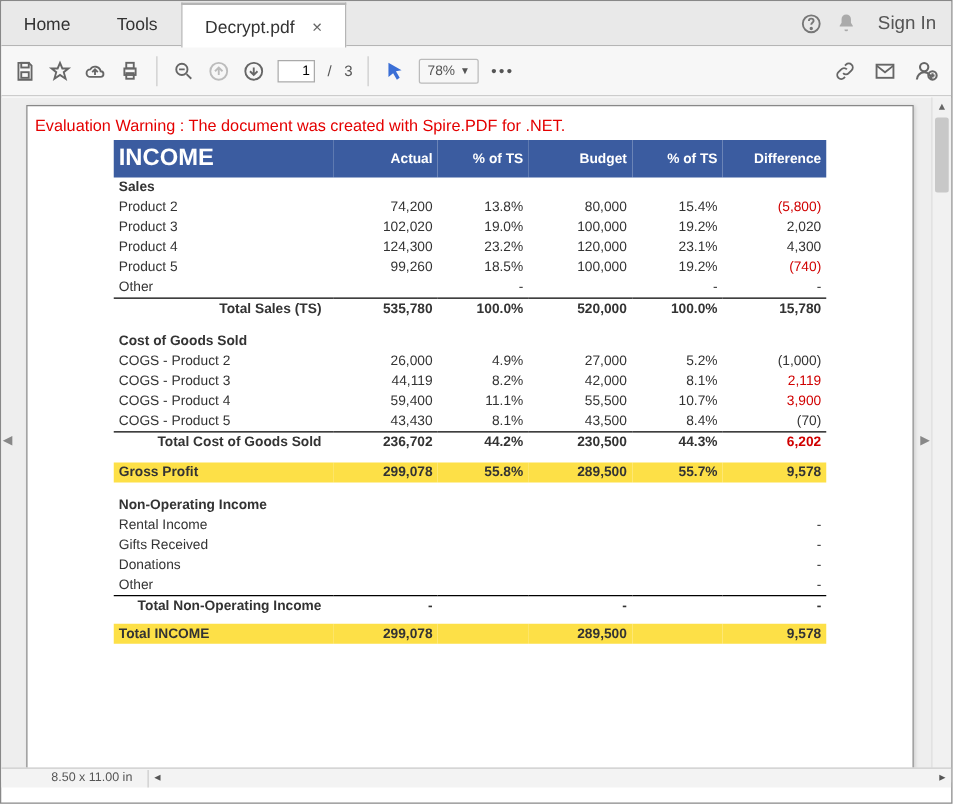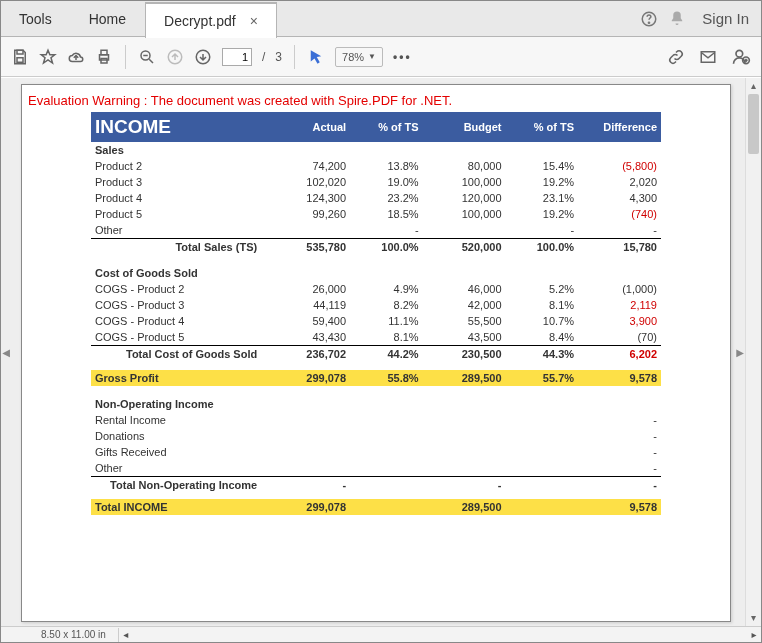--- a/index.html
+++ b/index.html
@@ -40,38 +40,38 @@
   .row td:first-child { text-align:left; padding-left:4px;}
   .underline td { border-bottom:1px solid #000;}
   .topline td { border-top:1px solid #000;}
   .totalrow td { font-weight:bold; text-align:right;}
   .totalrow td:first-child { text-align:right; padding-right:10px;}
   .neg { color:#d00000;}
   .hl { background:#fde047; font-weight:bold;}
   .hl td { text-align:right;}
   .hl td:first-child { text-align:left;}
   
-  .status { position:absolute; left:0; right:0; bottom:0; height:16px; background:#f3f3f3; border-top:1px solid #ccc; font-size:10px; color:#555; display:flex; align-items:center;}
+  .status { position:absolute; left:0; right:0; bottom:12px; height:16px; background:#f3f3f3; border-top:1px solid #ccc; font-size:10px; color:#555; display:flex; align-items:center;}
   .status .dim { padding:0 12px 0 40px;}
   .status .hscroll { flex:1; position:relative; height:14px; border-left:1px solid #ccc;}
   .status .hscroll .left,.status .hscroll .right{ position:absolute; top:0; width:14px; height:14px; text-align:center; line-height:14px;}
   .status .hscroll .left{left:0;} .status .hscroll .right{right:0;}
   svg { display:block; }
   .ico18 { width:18px; height:18px; }
   .ico20 { width:20px; height:20px; }
 </style>
 </head>
 <body>
 
 <div class="tabrow">
   <div class="tab">
-      <span>Tools</span>
+      <span>Home</span>
     </div>
   <div class="tab">
-      <span>Home</span>
+      <span>Tools</span>
     </div>
   <div class="tab active">
     <span>Decrypt.pdf</span>
     <span class="close">×</span>
   </div>
   <div class="spacer"></div>
   <div class="topicons">
     <span class="icon">
         <svg class="ico18" viewBox="0 0 24 24" fill="none" stroke="#777" stroke-width="2">
           <circle cx="12" cy="12" r="9"></circle>
@@ -250,21 +250,21 @@
           </tr>
       <tr>
             <td class="section" colspan="6">Cost of Goods Sold</td>
           </tr>
       </tbody>
         <tbody id="cogs-body">
           <tr class="row">
             <td>COGS - Product 2</td>
             <td>26,000</td>
             <td>4.9%</td>
-            <td>46,000</td>
+            <td>27,000</td>
             <td>5.2%</td>
             <td>(1,000)</td>
           </tr>
           <tr class="row">
             <td>COGS - Product 3</td>
             <td>44,119</td>
             <td>8.2%</td>
             <td>42,000</td>
             <td>8.1%</td>
             <td class="neg">2,119</td>
@@ -316,29 +316,29 @@
         <tbody id="nonop-body">
           <tr class="row">
             <td>Rental Income</td>
             <td></td>
             <td></td>
             <td></td>
             <td></td>
             <td>-</td>
           </tr>
           <tr class="row">
+            <td>Gifts Received</td>
+            <td></td>
+            <td></td>
+            <td></td>
+            <td></td>
+            <td>-</td>
+          </tr>
+          <tr class="row">
             <td>Donations</td>
-            <td></td>
-            <td></td>
-            <td></td>
-            <td></td>
-            <td>-</td>
-          </tr>
-          <tr class="row">
-            <td>Gifts Received</td>
             <td></td>
             <td></td>
             <td></td>
             <td></td>
             <td>-</td>
           </tr>
           <tr class="row underline">
             <td>Other</td>
             <td></td>
             <td></td>

